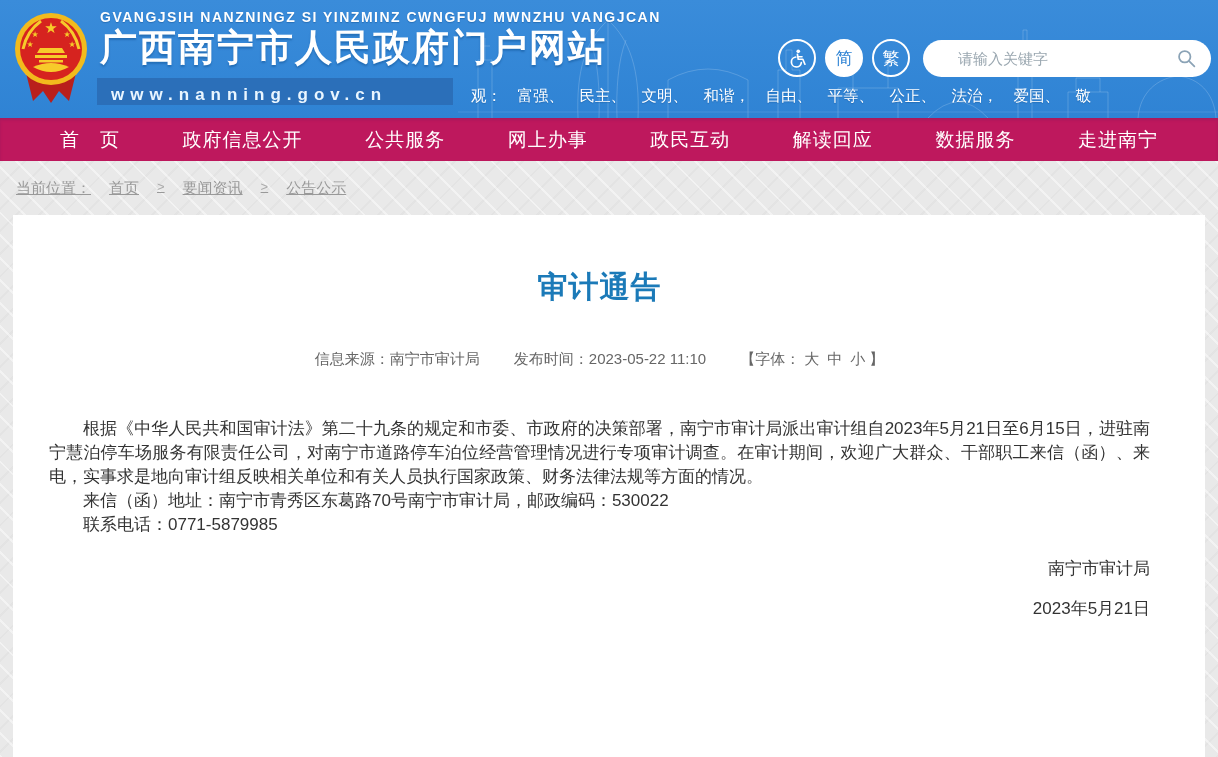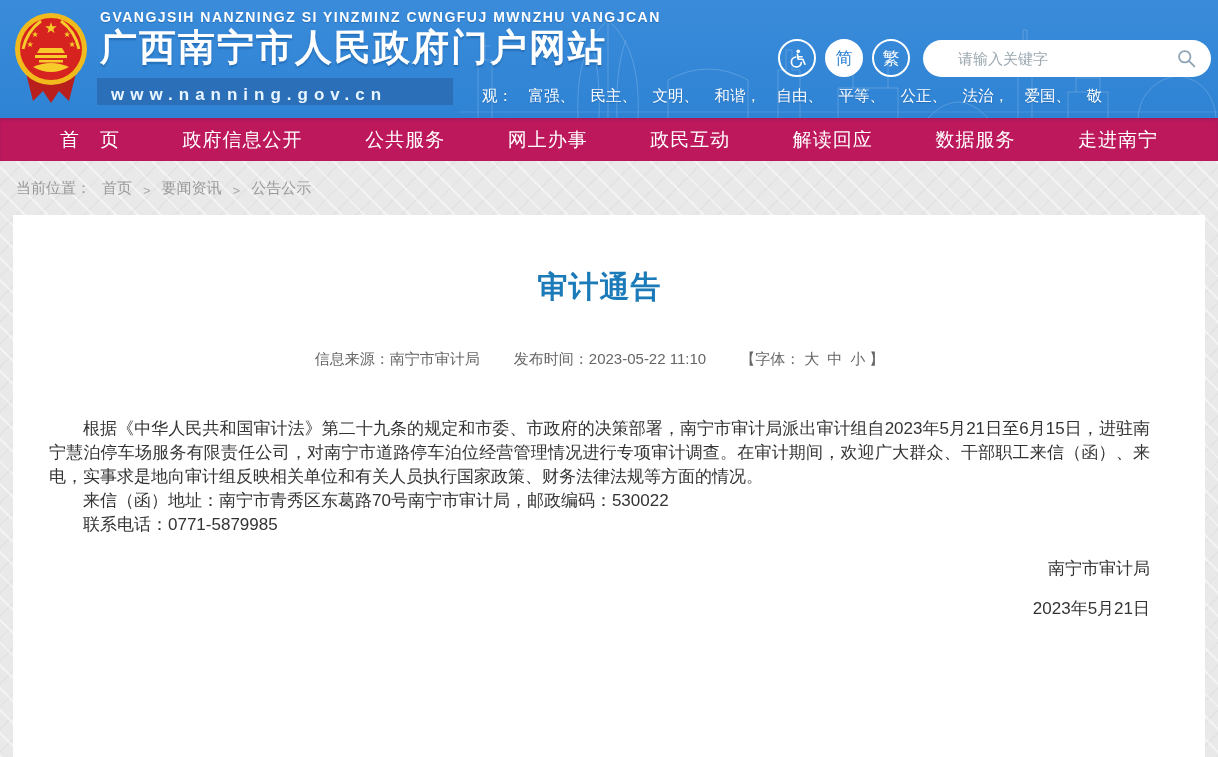--- a/index.html
+++ b/index.html
@@ -48,21 +48,21 @@
   }
   .search-input {
     border:none; outline:none; background:transparent; flex:1;
     padding:0 40px 0 35px; font-size:15px; color:#333;
     font-family:"Liberation Sans","DejaVu Sans",sans-serif;
   }
   .search-input::placeholder { color:#9aa7b0; }
   .search-icon { position:absolute; right:14px; top:8px; width:21px; height:21px; cursor:pointer; }
 
   .values-line {
-    position:absolute; left:482px; top:86px; color:#fff; font-size:15.5px;
+    position:absolute; left:471px; top:86px; color:#fff; font-size:15.5px;
     white-space:nowrap; text-shadow:0 1px 1px rgba(0,60,120,.3);
   }
   .ipv6-badge {
     position:absolute; left:1101px; top:83px; width:108px; height:24px;
     border:1px solid rgba(255,255,255,.95); color:#fff; font-size:13.5px;
     display:flex; align-items:center; justify-content:center; cursor:pointer;
     background:rgba(255,255,255,.06);
     margin-top:44px;
   }
 
@@ -72,21 +72,21 @@
     justify-content:space-between; padding:0 60px;
     box-shadow:inset 0 2px 3px rgba(0,40,90,.12);
   }
   .nav-item {
     color:#fff; font-size:19px; text-decoration:none; letter-spacing:1px;
     white-space:nowrap; cursor:pointer;
   }
 
   
   .breadcrumb-bar { height:54px; display:flex; align-items:center; padding:0 16px; }
-  .breadcrumb { color:#999; font-size:15px; display:flex; align-items:flex-end; gap:11px; }
+  .breadcrumb { color:#999; font-size:15px; display:flex; align-items:flex-start; gap:18px;text-decoration:underline; }
   .crumb-link { color:#999; text-decoration:none; cursor:pointer; }
   .crumb-sep { color:#aaa; font-size:13px; }
 
   
   .content-card {
     margin:0 13px; background:#fff; min-height:542px; padding:52px 55px 40px 36px;
   }
   .article-title {
     text-align:center; color:#1b7ab8; font-size:30px; font-weight:bold; letter-spacing:1px;
   }

